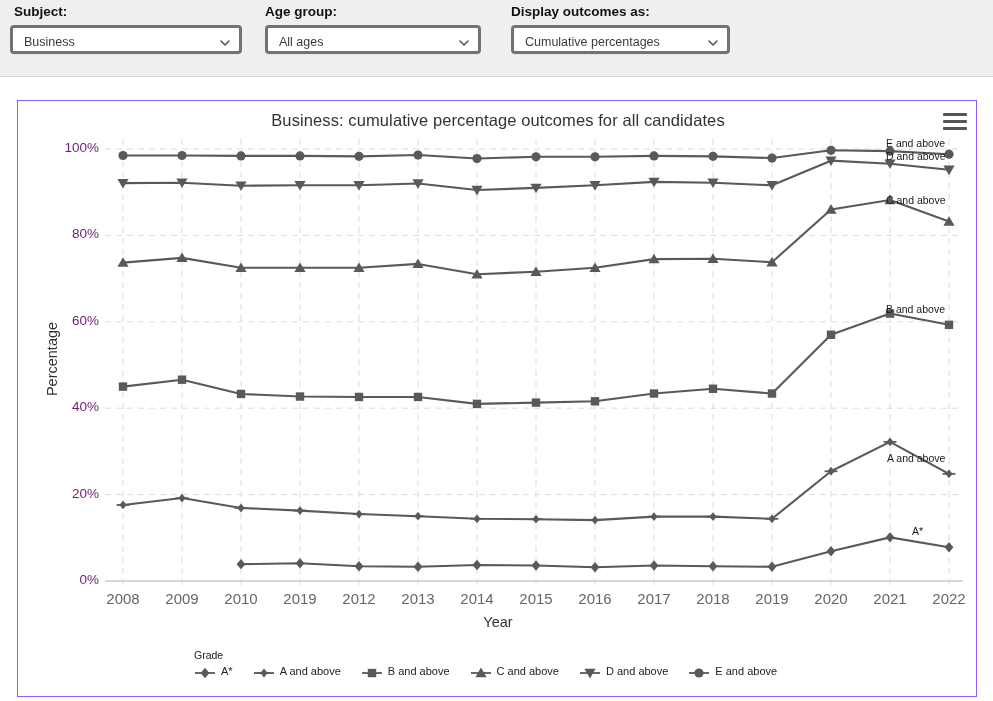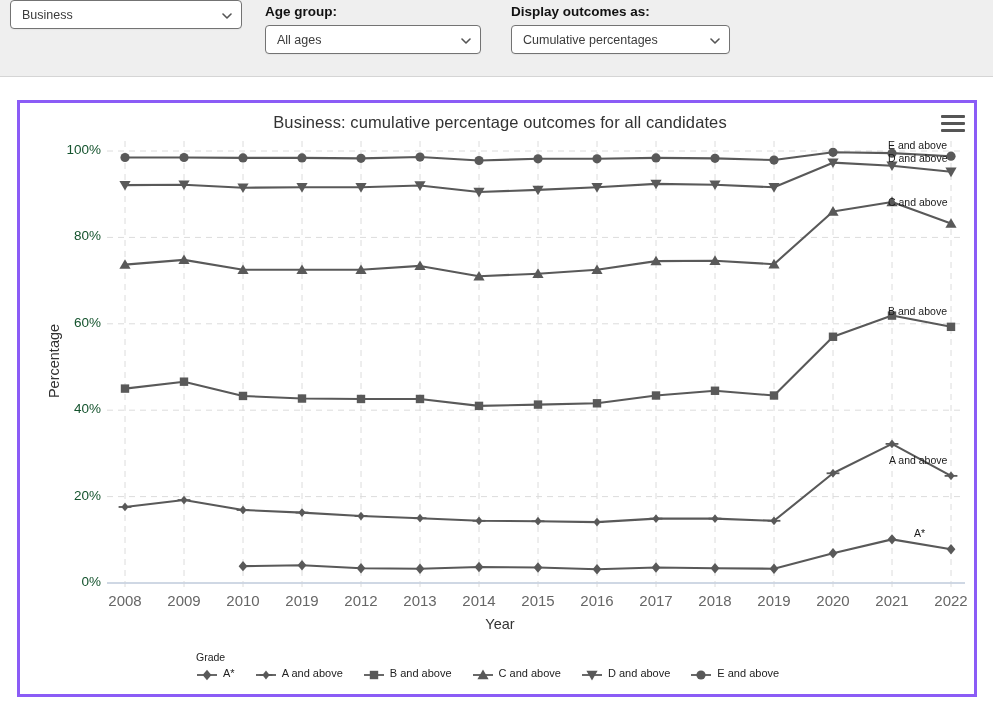--- a/index.html
+++ b/index.html
@@ -17,38 +17,38 @@
     border-bottom:1px solid #d5d5d5;
     box-sizing:border-box;
   }
   .control-group{position:absolute;top:0;}
   .control-label{
     font-size:13.5px;font-weight:bold;color:#111;
     padding-top:4px;padding-bottom:6px;white-space:nowrap;
   }
   .select-box{
     position:relative;height:29px;background:#fff;
-    border:1px solid #737373;border-radius:4px;
+    border:3px solid #737373;border-radius:4px;
     box-sizing:border-box;
     box-shadow:0 1px 1px rgba(0,0,0,0.04);
     cursor:pointer;
   }
   .select-value{
     position:absolute;left:11px;top:0;height:29px;line-height:29px;
     font-size:12.5px;color:#3b3b3b;white-space:nowrap;overflow:hidden;
   }
   .select-caret{
     position:absolute;right:10px;top:10px;width:9px;height:9px;
   }
   .select-caret svg{display:block;}
 
   
   #chart-panel{
     position:absolute;left:17px;top:100px;width:960px;height:597px;
-    background:#fff;border:3px solid #8b5cf6;box-sizing:border-box;
+    background:#fff;border:1px solid #8b5cf6;box-sizing:border-box;
   }
   #chart-title{
     position:absolute;left:0;top:10px;width:960px;text-align:center;
     font-size:16.5px;color:#333;letter-spacing:0.1px;
   }
   #menu-button{
     position:absolute;right:9px;top:12px;width:24px;height:20px;cursor:pointer;
   }
   #menu-button span{
     display:block;height:3px;background:#555;border-radius:1px;margin-bottom:4px;
@@ -65,21 +65,21 @@
   }
   #ylabel{
     left:-26px;top:250px;width:120px;text-align:center;
     transform:rotate(-90deg);transform-origin:50% 50%;
   }
   #xlabel{
     left:0;top:513px;width:960px;text-align:center;
   }
 
   .tick-y{
-    position:absolute;right:0;font-size:13.5px;color:#14532d;text-align:right;
+    position:absolute;right:0;font-size:13.5px;color:#701a75;text-align:right;
     width:60px;
   }
   .tick-x{
     position:absolute;font-size:15px;color:#666;text-align:center;width:60px;
   }
 
   .series-label{
     position:absolute;font-size:10.5px;color:#1a1a1a;white-space:nowrap;
   }
 
@@ -97,20 +97,21 @@
     display:flex;align-items:center;gap:5px;cursor:pointer;
   }
   .legend-item .lg-sym{width:22px;height:12px;display:block;}
   .legend-item .lg-text{font-size:11px;color:#222;white-space:nowrap;}
 </style>
 </head>
 <body>
 
 <div id="controls-bar">
     <div class="control-group" style="left: 14px;">
+      <div class="control-label">Subject:</div>
       <div class="select-box" style="width: 232px; margin-left: -4px;">
         <div class="select-value">Business</div>
         <div class="select-caret">
           <svg viewBox="0 0 10 10" width="10" height="10">
             <path d="M1 3 L5 7 L9 3" fill="none" stroke="#555" stroke-width="1.6" stroke-linecap="round" stroke-linejoin="round"></path>
           </svg>
         </div>
       </div>
     </div>
     <div class="control-group" style="left: 265px;">

